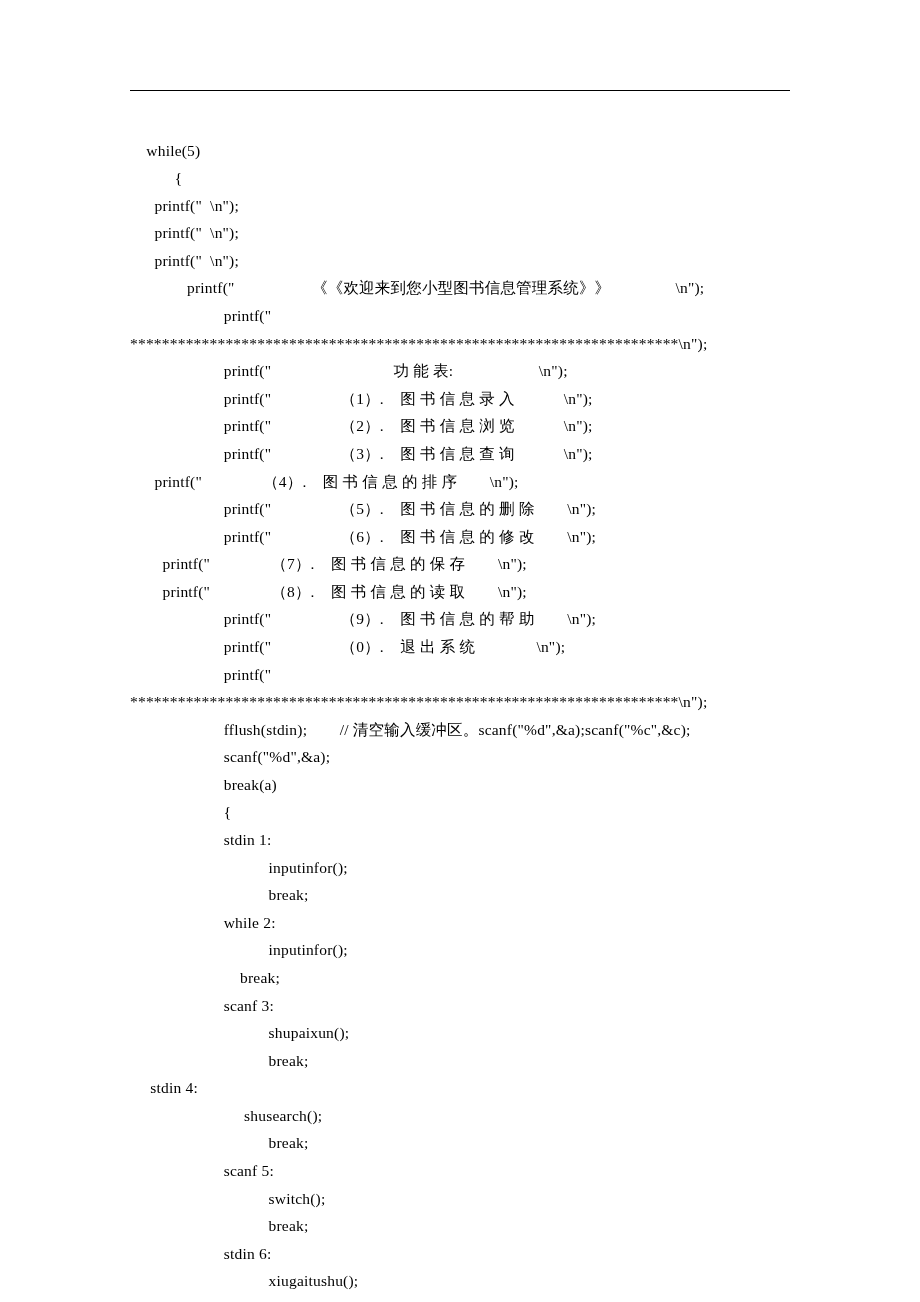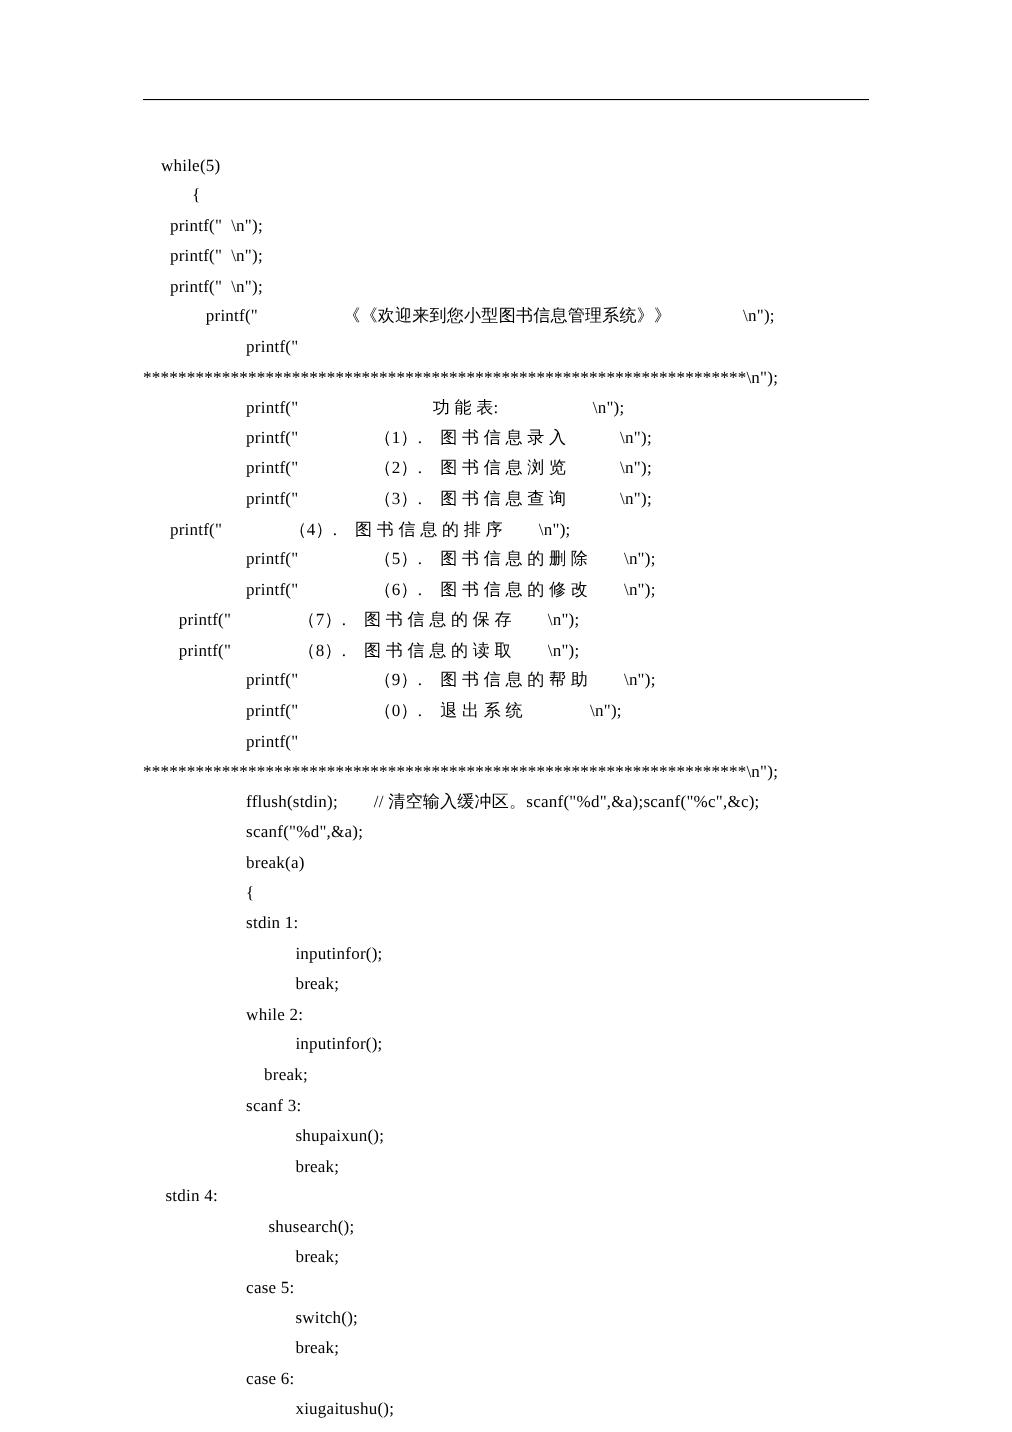--- a/index.html
+++ b/index.html
@@ -65,22 +65,22 @@
 <span>                                  break;</span>
 <span>                       while 2:</span>
 <span>                                  inputinfor();</span>
 <span>                           break;</span>
 <span>                       scanf 3:</span>
 <span>                                  shupaixun();</span>
 <span>                                  break;</span>
 <span>     stdin 4:</span>
 <span>                            shusearch();</span>
 <span>                                  break;</span>
-<span>                       case 5:</span>
+<span>                       scanf 5:</span>
 <span>                                  switch();</span>
 <span>                                  break;</span>
-<span>                       case 6:</span>
+<span>                       stdin 6:</span>
 <span>                                  xiugaitushu();</span>
 <span>                                  break;</span>
 
 </div>
 
 </div>
 
 </body></html>

